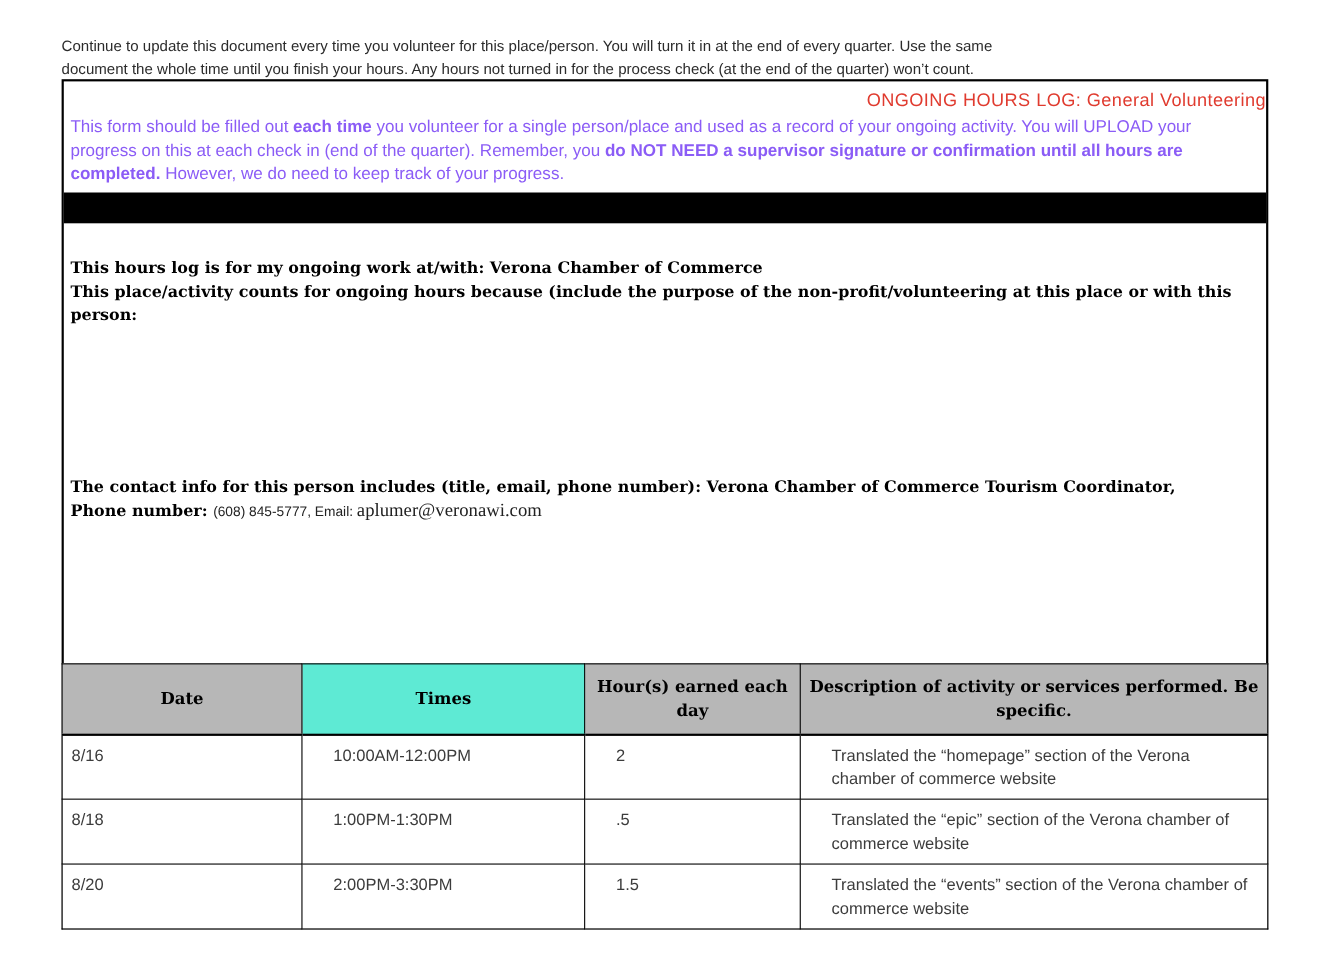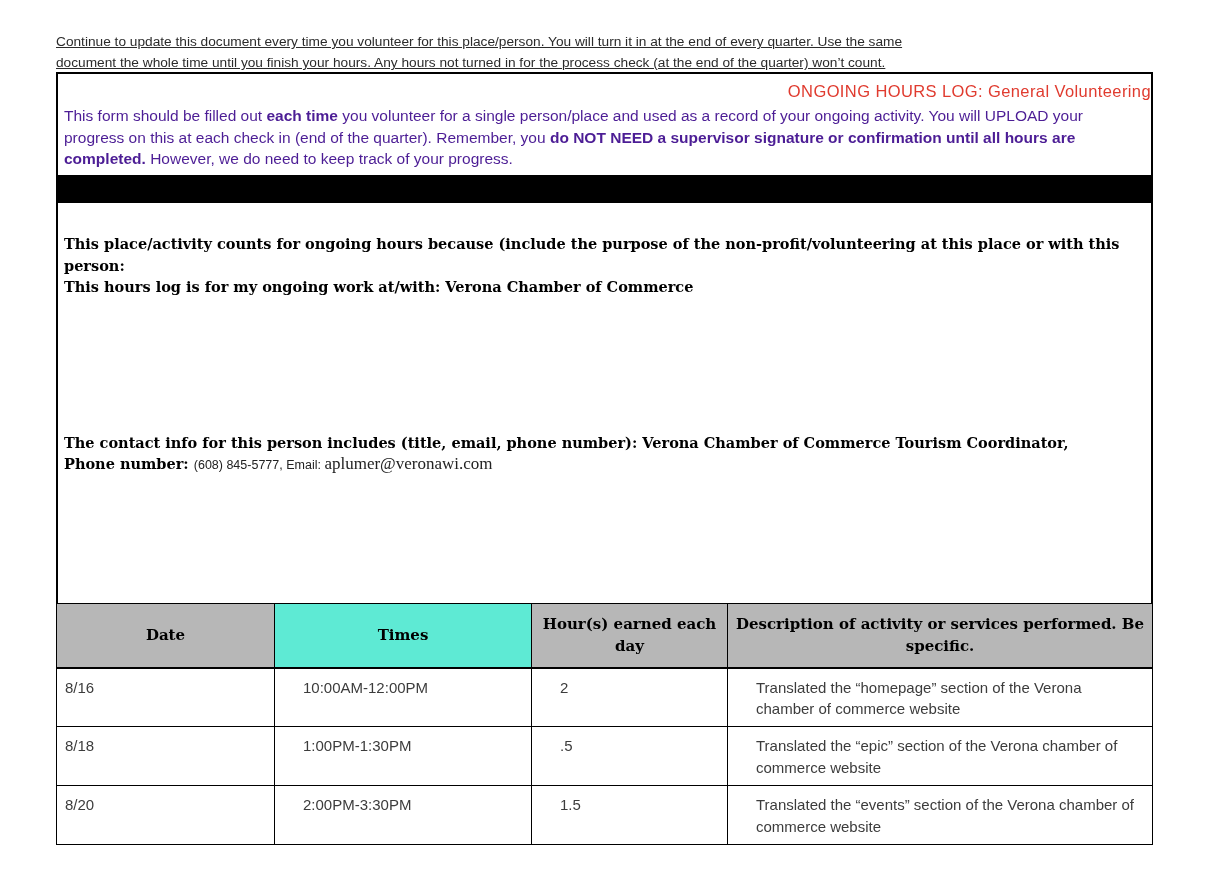--- a/index.html
+++ b/index.html
@@ -7,35 +7,35 @@
     width:1206px;height:872px;background:#ffffff;overflow:hidden;
     font-family:"Liberation Sans",sans-serif;
     -webkit-font-smoothing:antialiased;
   }
   .page{position:relative;width:1206px;height:872px;background:#fff;}
 
   .top-note{
     position:absolute;left:56px;top:31px;width:1100px;
     font-size:13.7px;line-height:21px;color:#2b2b2b;
   }
-  .top-note .line{white-space:nowrap;text-decoration:underline;}
+  .top-note .line{white-space:nowrap;}
 
   .form-box{
     position:absolute;left:56px;top:72px;width:1097px;height:773px;
     border:2px solid #000;box-sizing:border-box;background:#fff;
   }
 
   .form-title{
     position:absolute;top:8px;left:0;right:0;text-align:right;
     font-size:16.5px;letter-spacing:.4px;font-weight:400;
   }
 
   .intro{
     position:absolute;top:31px;left:6px;width:1082px;
-    font-size:15.5px;line-height:21.5px;color:#4c1d95;
+    font-size:15.5px;line-height:21.5px;color:#8b5cf6;
   }
   .seg-bold{font-weight:700;}
 
   .black-bar{
     position:absolute;top:101px;left:0;width:100%;height:28px;background:#000;
   }
 
   .serif{font-family:"DejaVu Serif","Liberation Serif",serif;font-weight:700;color:#000;}
 
   .org-section{
@@ -93,22 +93,22 @@
 
   <div class="form-box">
 
     <div class="form-title" style="color: rgb(224, 59, 47);">ONGOING HOURS LOG: General Volunteering</div>
 
     <div class="intro"><span>This form should be filled out </span><span class="seg-bold">each time</span><span> you volunteer for a single person/place and used as a record of your ongoing activity. You will UPLOAD your progress on this at each check in (end of the quarter). Remember, you </span><span class="seg-bold">do NOT NEED a supervisor signature or confirmation until all hours are completed.</span><span> However, we do need to keep track of your progress.</span></div>
 
     <div class="black-bar" style="background: rgb(0, 0, 0);"></div>
 
     <div class="org-section serif">
+      <p>This hours log is for my ongoing work at/with: Verona Chamber of Commerce</p>
       <p>This place/activity counts for ongoing hours because (include the purpose of the non-profit/volunteering at this place or with this person:</p>
-      <p>This hours log is for my ongoing work at/with: Verona Chamber of Commerce</p>
     </div>
 
 
     <div class="contact serif">
       <div class="line">The contact info for this person includes (title, email, phone number): Verona Chamber of Commerce Tourism Coordinator,</div>
       <div class="line"><span>Phone number: </span><span class="seg-phone-email-small">(608) 845-5777, Email: </span><span class="seg-email-address">aplumer@veronawi.com</span></div>
     </div>
 
     <table class="hours-table">
       <colgroup>

